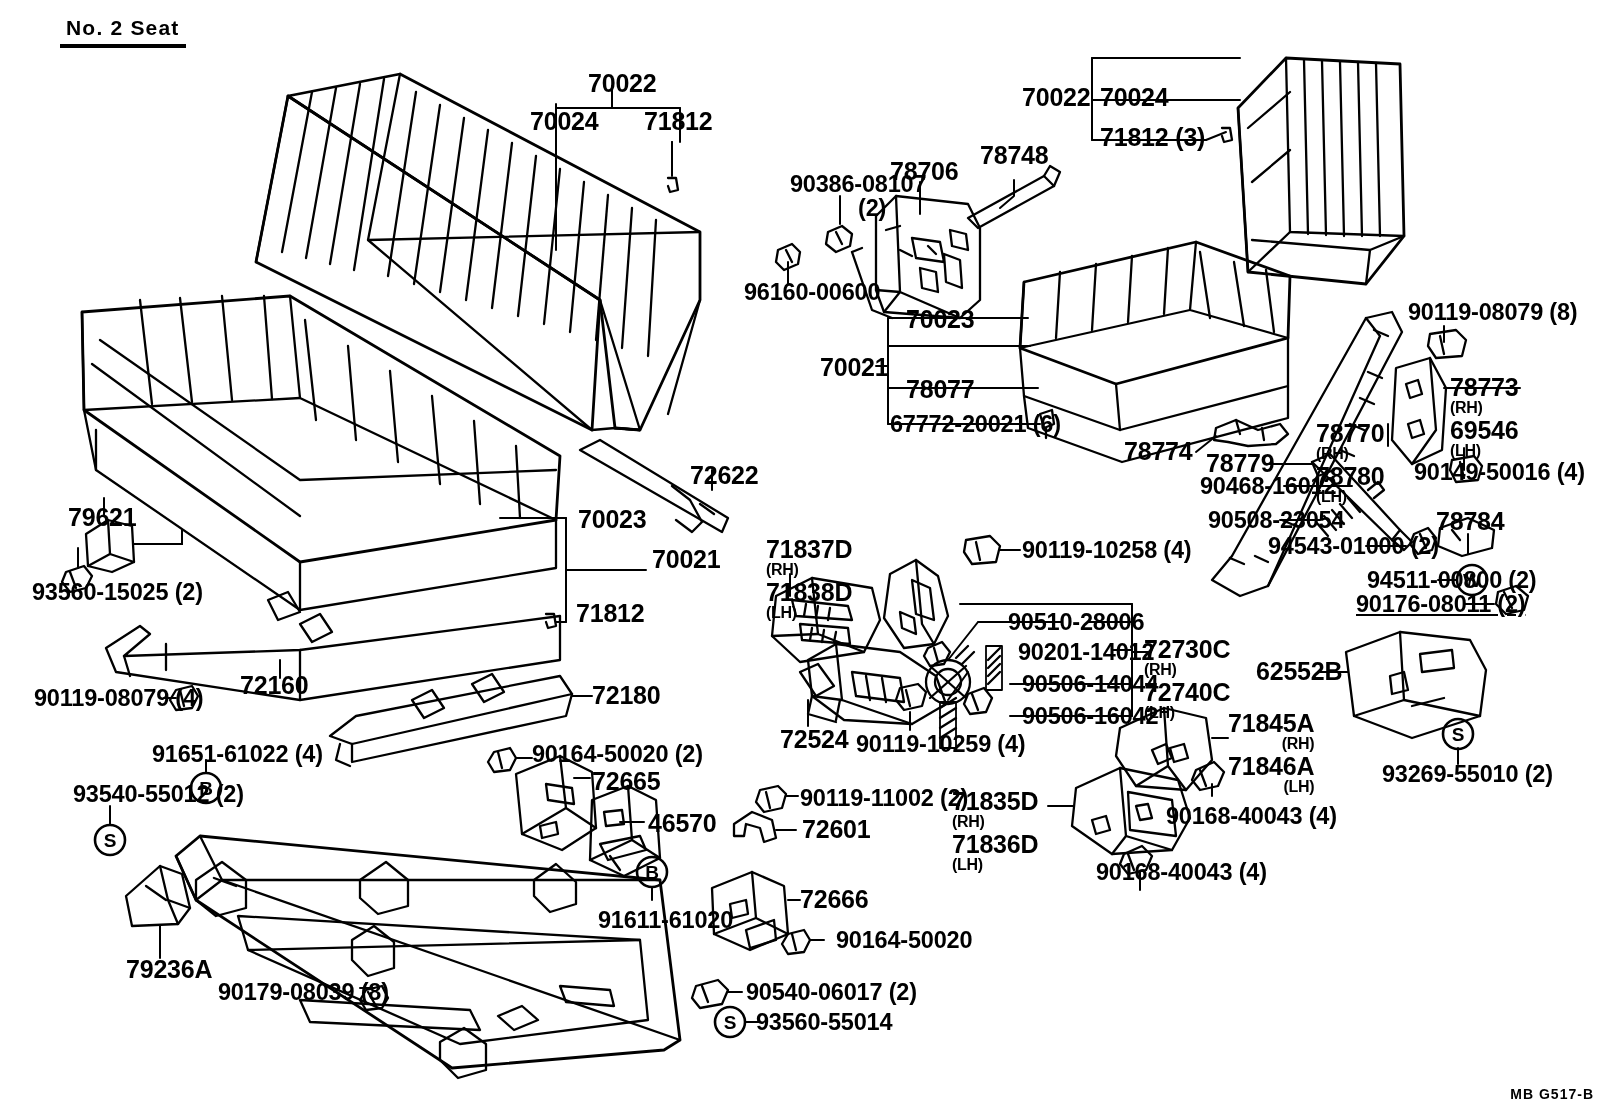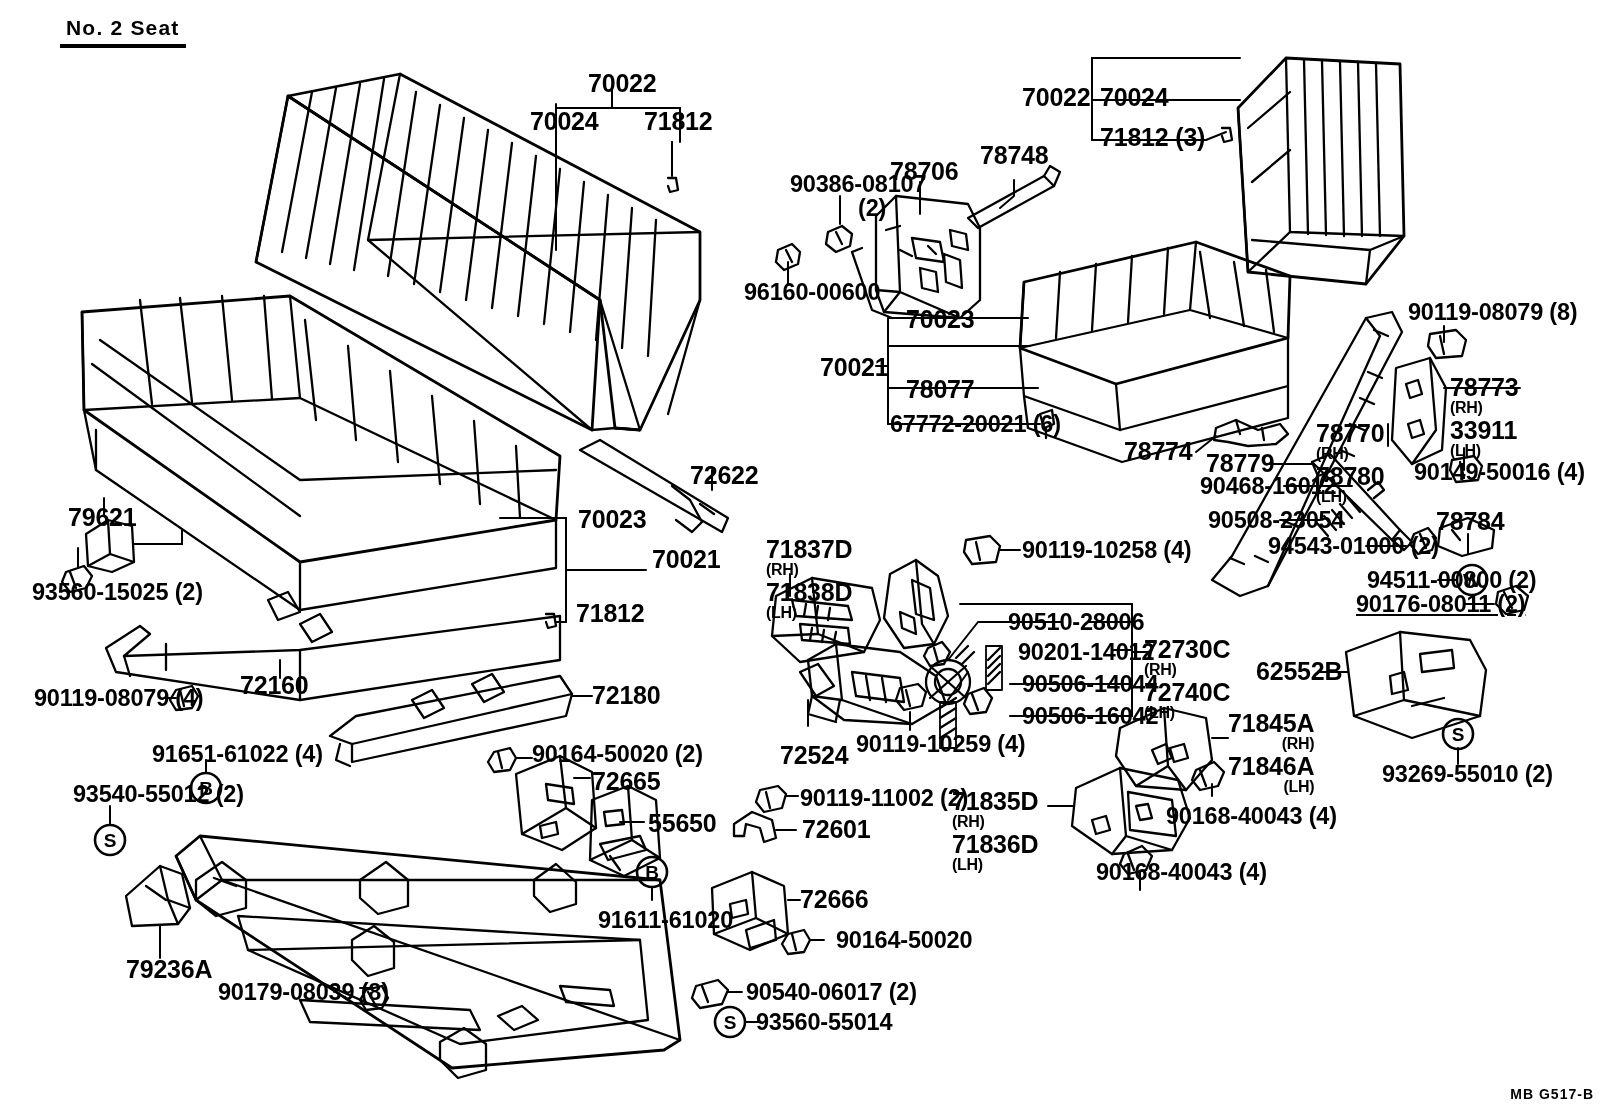--- a/index.html
+++ b/index.html
@@ -586,21 +586,21 @@
   <div class="lbl s26" style="left:906px;top:376px;">78077</div>
   <div class="lbl s24" style="left:890px;top:412px;">67772-20021 (6)</div>
 
   <div class="lbl s24" style="left:1408px;top:300px;">90119-08079 (8)</div>
   <div class="lbl s26 twoline" style="left:1450px;top:374px;">
     <span>
         <span>78773</span>
         <span class="sub">(RH)</span>
       </span>
     <span>
-        <span>33911</span>
+        <span>69546</span>
         <span class="sub">(LH)</span>
       </span>
   </div>
   <div class="lbl s26 twoline" style="left:1316px;top:420px;">
     <span>
         <span>78770</span>
         <span class="sub">(RH)</span>
       </span>
     <span>
         <span>78780</span>
@@ -631,21 +631,21 @@
   <div class="lbl s24" style="left:34px;top:686px;">90119-08079 (4)</div>
   <div class="lbl s26" style="left:592px;top:682px;">72180</div>
 
   <div class="lbl s24" style="left:152px;top:742px;">91651-61022 (4)</div>
   <div class="lbl s24" style="left:73px;top:782px;text-align:right;">93540-55012 (2)</div>
   <div class="lbl s26" style="left:126px;top:956px;">79236A</div>
   <div class="lbl s24" style="left:218px;top:980px;">90179-08039 (8)</div>
 
   <div class="lbl s24" style="left:532px;top:742px;">90164-50020 (2)</div>
   <div class="lbl s26" style="left:592px;top:768px;">72665</div>
-  <div class="lbl s26" style="left:648px;top:810px;">55650</div>
+  <div class="lbl s26" style="left:648px;top:810px;">46570</div>
   <div class="lbl s24" style="left:598px;top:908px;">91611-61020</div>
   <div class="lbl s26" style="left:800px;top:886px;">72666</div>
   <div class="lbl s24" style="left:836px;top:928px;">90164-50020</div>
   <div class="lbl s24" style="left:746px;top:980px;">90540-06017 (2)</div>
   <div class="lbl s24" style="left:756px;top:1010px;">93560-55014</div>
   <div class="lbl s24" style="left:800px;top:786px;">90119-11002 (2)</div>
   <div class="lbl s26" style="left:802px;top:816px;">72601</div>
 
   <div class="lbl s26 twoline" style="left:766px;top:536px;">
     <span>
@@ -665,21 +665,21 @@
   <div class="lbl s26 twoline" style="left:1144px;top:636px;">
     <span>
         <span>72730C</span>
         <span class="sub">(RH)</span>
       </span>
     <span>
         <span>72740C</span>
         <span class="sub">(LH)</span>
       </span>
   </div>
-  <div class="lbl s26" style="left:780px;top:742px;">72524</div>
+  <div class="lbl s26" style="left:780px;top:726px;">72524</div>
   <div class="lbl s24" style="left:856px;top:732px;">90119-10259 (4)</div>
 
   <div class="lbl s26 twoline" style="left:1228px;top:710px;text-align:right;">
     <span>
         <span>71845A</span>
         <span class="sub">(RH)</span>
       </span>
     <span>
         <span>71846A</span>
         <span class="sub">(LH)</span>

